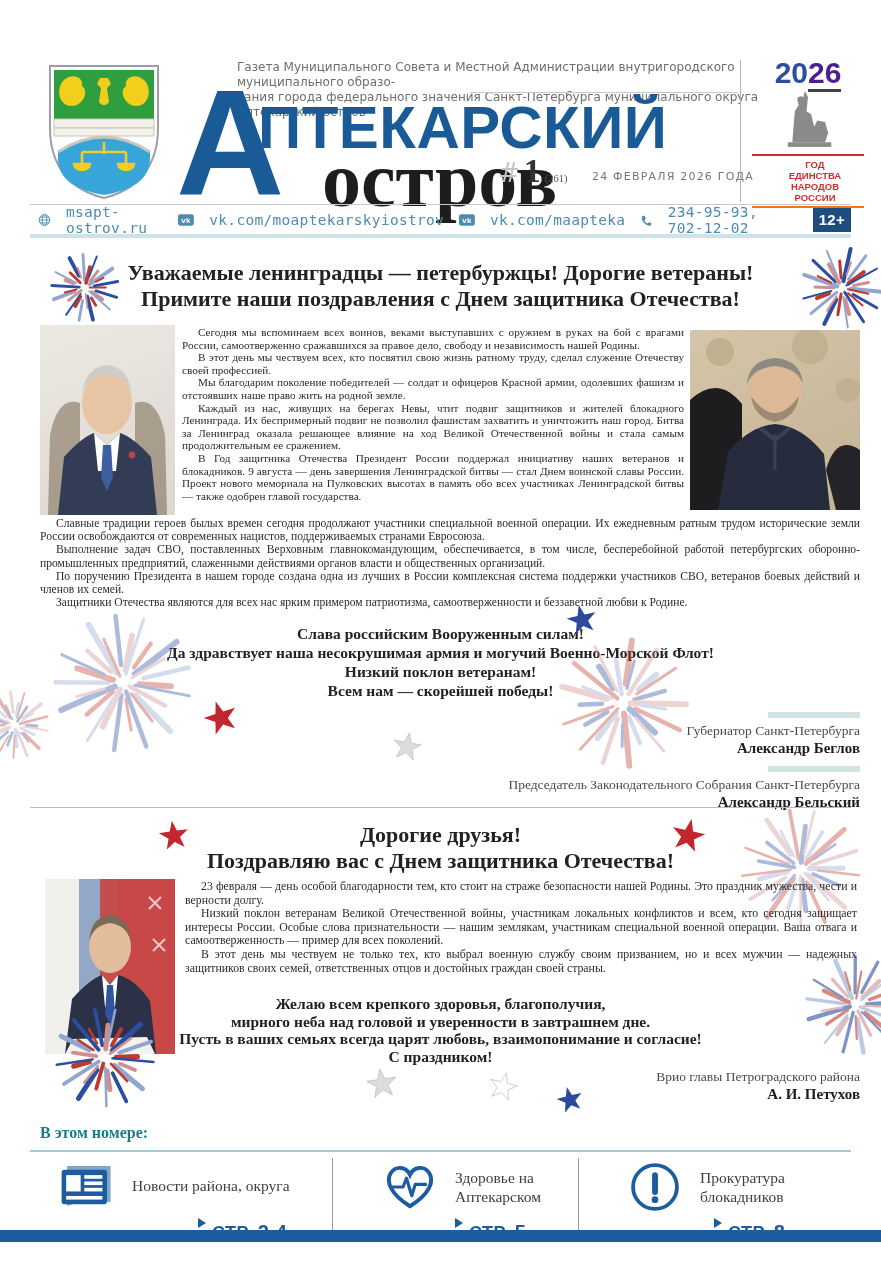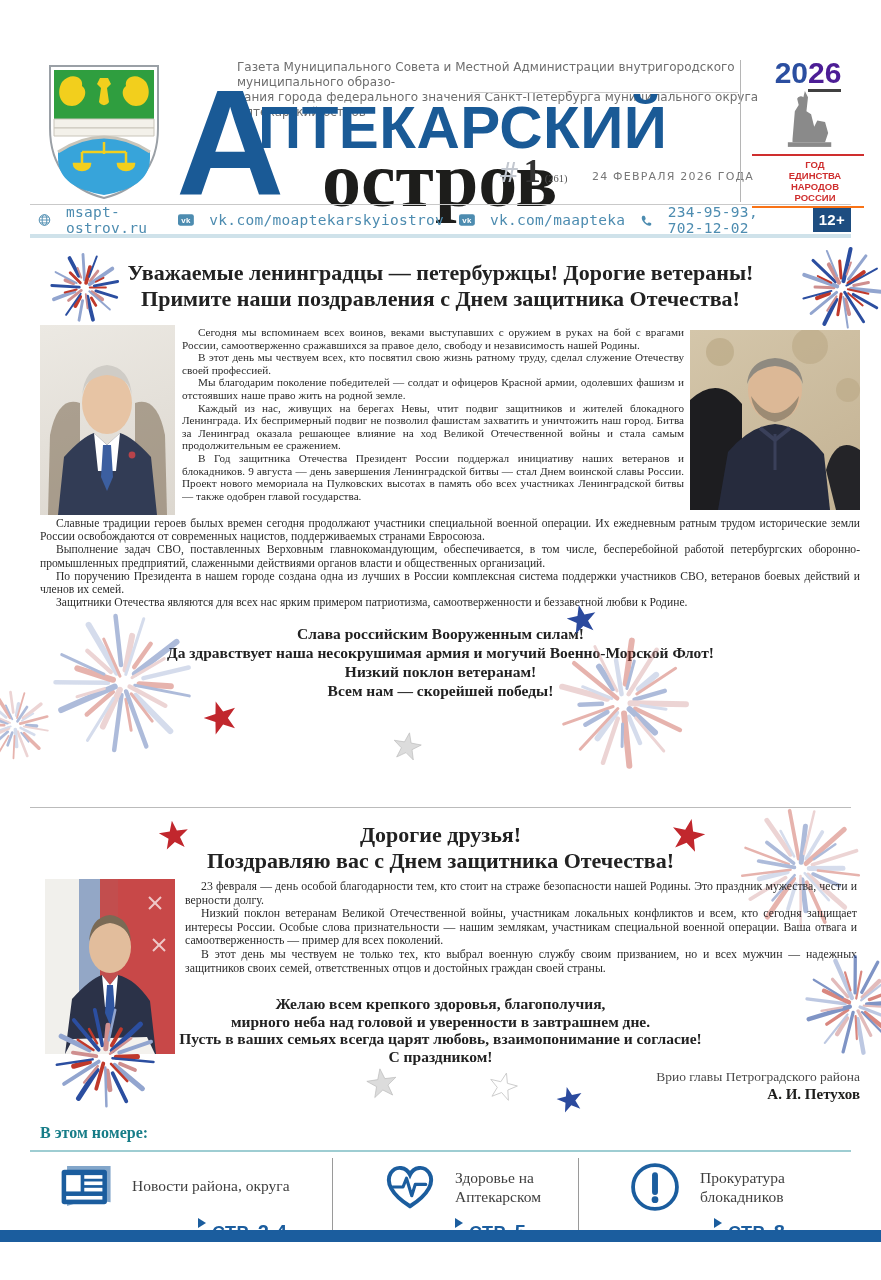--- a/index.html
+++ b/index.html
@@ -358,20 +358,28 @@
   <svg class="star star-blue" style="left:566px;top:604px;transform:rotate(-12deg)" width="32" height="32" viewBox="0 0 100 100">
       <use href="#star-shape"></use>
     </svg>
   <svg class="star star-red" style="left:203px;top:700px;transform:rotate(-18deg)" width="36" height="36" viewBox="0 0 100 100">
       <use href="#star-shape"></use>
     </svg>
   <svg class="star star-silver" style="left:392px;top:732px;transform:rotate(10deg)" width="30" height="30" viewBox="0 0 100 100">
       <use href="#star-shape"></use>
     </svg>
 
+  <div class="abs sig" style="left:420px;top:704px;width:440px">
+    <div class="sig-bar"></div>
+    <div class="sig-title">Губернатор Санкт-Петербурга</div>
+    <div class="sig-name">Александр Беглов</div>
+    <div class="sig-bar"></div>
+    <div class="sig-title">Председатель Законодательного Собрания Санкт-Петербурга</div>
+    <div class="sig-name">Александр Бельский</div>
+  </div>
 
   <div class="abs divider" style="left:30px;top:807px;width:821px"></div>
 
   <svg class="star star-red" style="left:158px;top:820px;transform:rotate(-8deg)" width="32" height="32" viewBox="0 0 100 100">
       <use href="#star-shape"></use>
     </svg>
   <svg class="star star-red" style="left:670px;top:818px;transform:rotate(12deg)" width="36" height="36" viewBox="0 0 100 100">
       <use href="#star-shape"></use>
     </svg>
   <svg class="fw fw-pale" style="left:738px;top:806px" width="125" height="125" viewBox="0 0 100 100">

